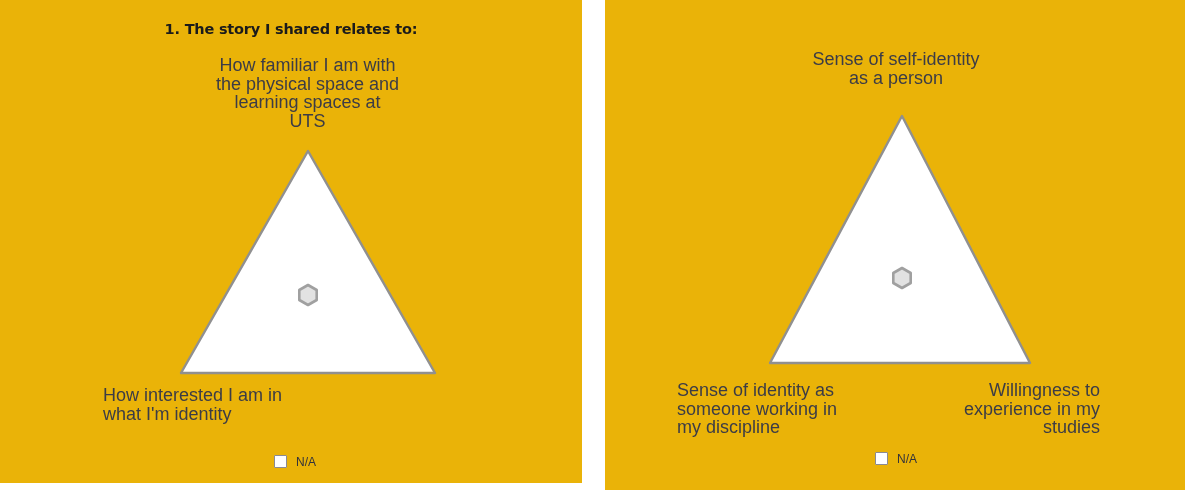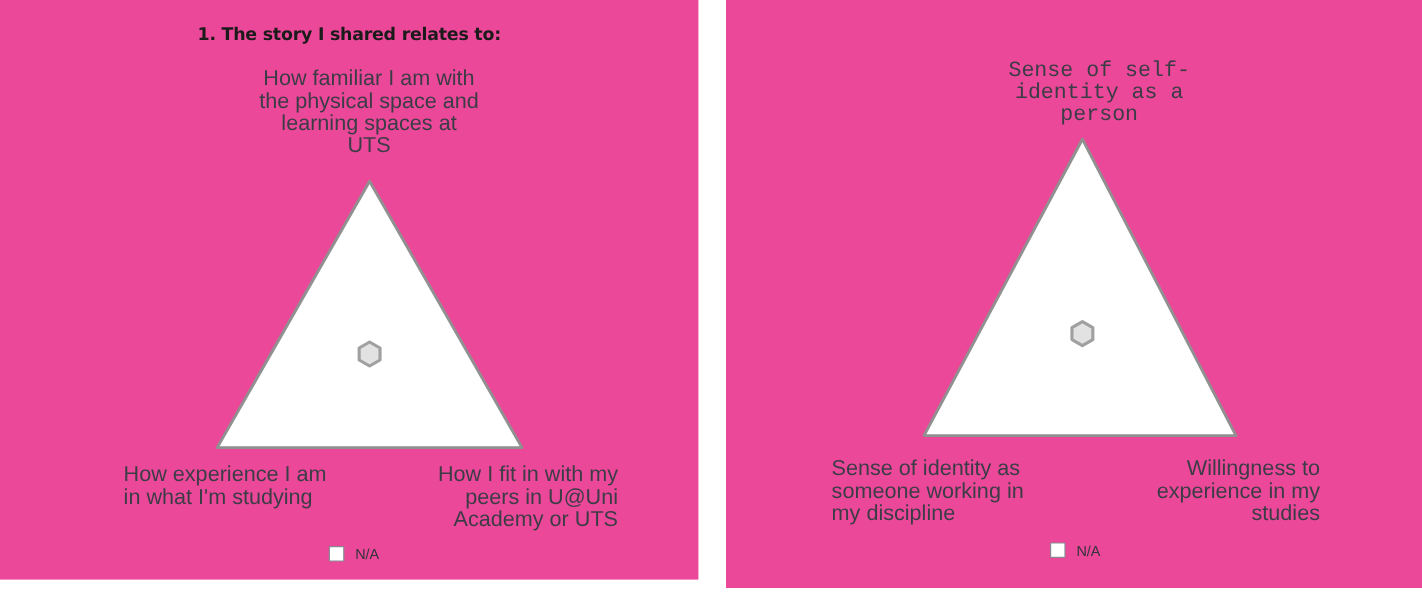--- a/index.html
+++ b/index.html
@@ -11,21 +11,21 @@
     width: 1185px;
     height: 495px;
     position: relative;
     overflow: hidden;
     font-family: "Liberation Sans", sans-serif;
     -webkit-font-smoothing: antialiased;
   }
 
   .panel {
     position: absolute;
-    background: #ec4899;
+    background: #eab308;
     overflow: hidden;
   }
   #panel-left  { left: 0px;   top: 0px; width: 582px; height: 483px; }
   #panel-right { left: 605px; top: 0px; width: 580px; height: 490px; }
 
   .q-title {
     position: absolute;
     width: 100%;
     text-align: center;
     font-family: "DejaVu Sans", sans-serif;
@@ -48,22 +48,22 @@
   .vertex-label.top    { text-align: center; }
   .vertex-label.left   { text-align: left;  }
   .vertex-label.right  { text-align: right; }
 
   
   #l-label-top   { left: 215px; top: 56px;  width: 185px; }
   #l-label-left  { left: 103px; top: 386px; width: 180px; }
   #l-label-right { left: 340px; top: 386px; width: 175px; }
 
   
-  #r-label-top   { left: 216px; top: 50px;  width: 190px; font-family: Liberation Mono, monospace; }
-  #r-label-left  { left: 88px;  top: 381px; width: 185px; }
+  #r-label-top   { left: 196px; top: 50px;  width: 190px; }
+  #r-label-left  { left: 72px;  top: 381px; width: 185px; }
   #r-label-right { left: 325px; top: 381px; width: 170px; }
 
   .triangle-svg {
     position: absolute;
     left: 0; top: 0;
     pointer-events: none;
   }
 
   .na-row {
     position: absolute;
@@ -97,23 +97,22 @@
   <div class="q-title">1. The story I shared relates to:</div>
 
   <div class="vertex-label top" id="l-label-top">How familiar I am with the physical space and learning spaces at UTS</div>
 
   <svg class="triangle-svg" width="582" height="483" viewBox="0 0 582 483">
     <polygon points="308,151 435,373 181,373" fill="#ffffff" stroke="#909090" stroke-width="2.4" stroke-linejoin="round"></polygon>
 
     <polygon points="308,285 316.7,290 316.7,300 308,305 299.3,300 299.3,290" fill="#e2e2e2" stroke="#a0a0a0" stroke-width="2.6" stroke-linejoin="round"></polygon>
   </svg>
 
-  <div class="vertex-label left" id="l-label-left">How experience I am in what I'm studying</div>
+  <div class="vertex-label left" id="l-label-left">How interested I am in what I'm identity</div>
 
-  <div class="vertex-label right" id="l-label-right">How I fit in with my peers in U@Uni Academy or UTS</div>
 
   <div class="na-row" id="l-na-row">
     <span class="na-box"></span>
     <span class="na-text">N/A</span>
   </div>
 
 </div>
 
 <div class="panel" id="panel-right">
 

